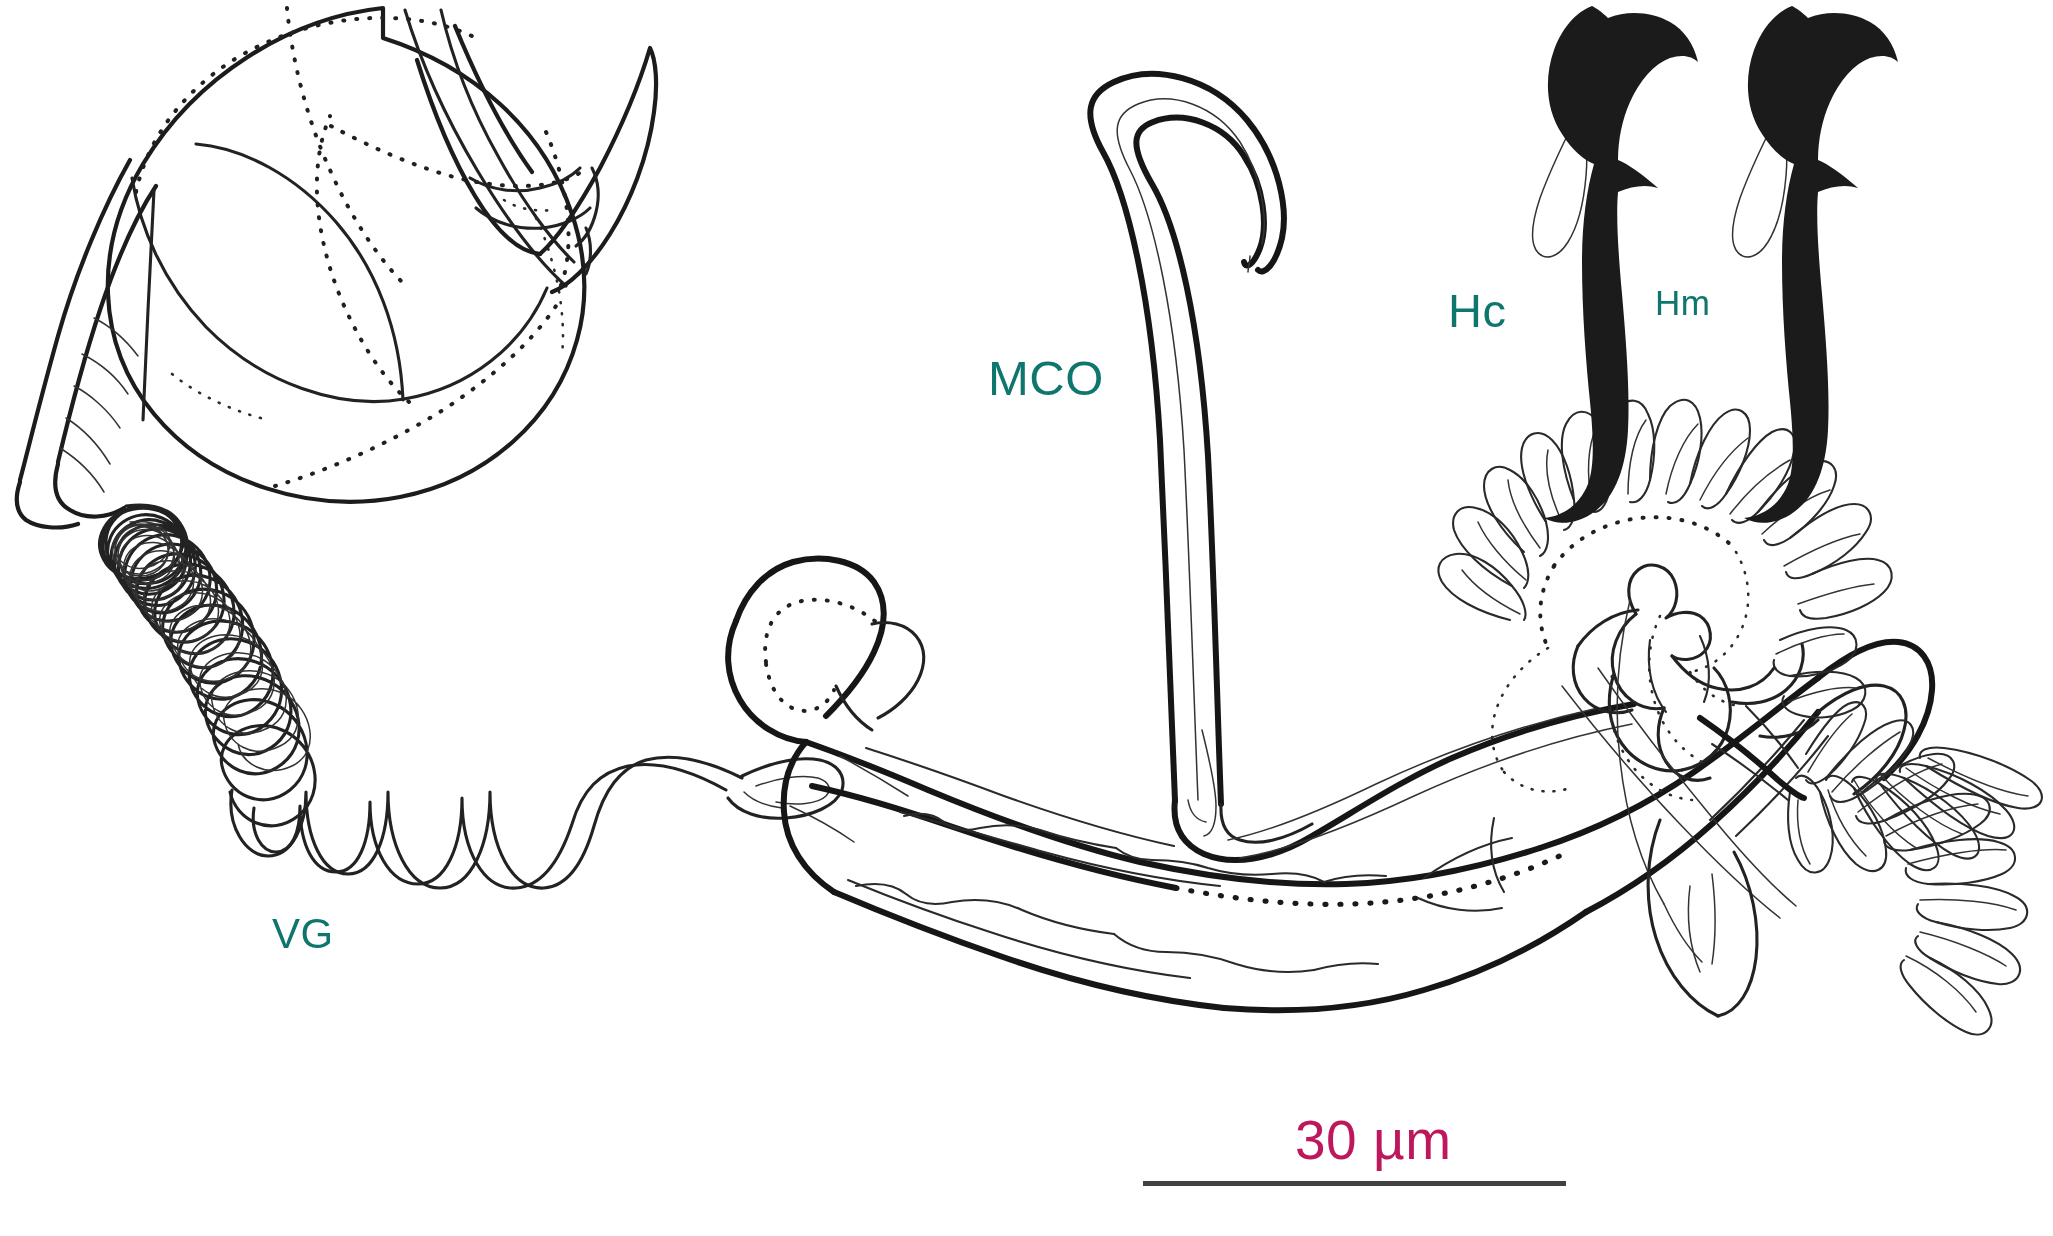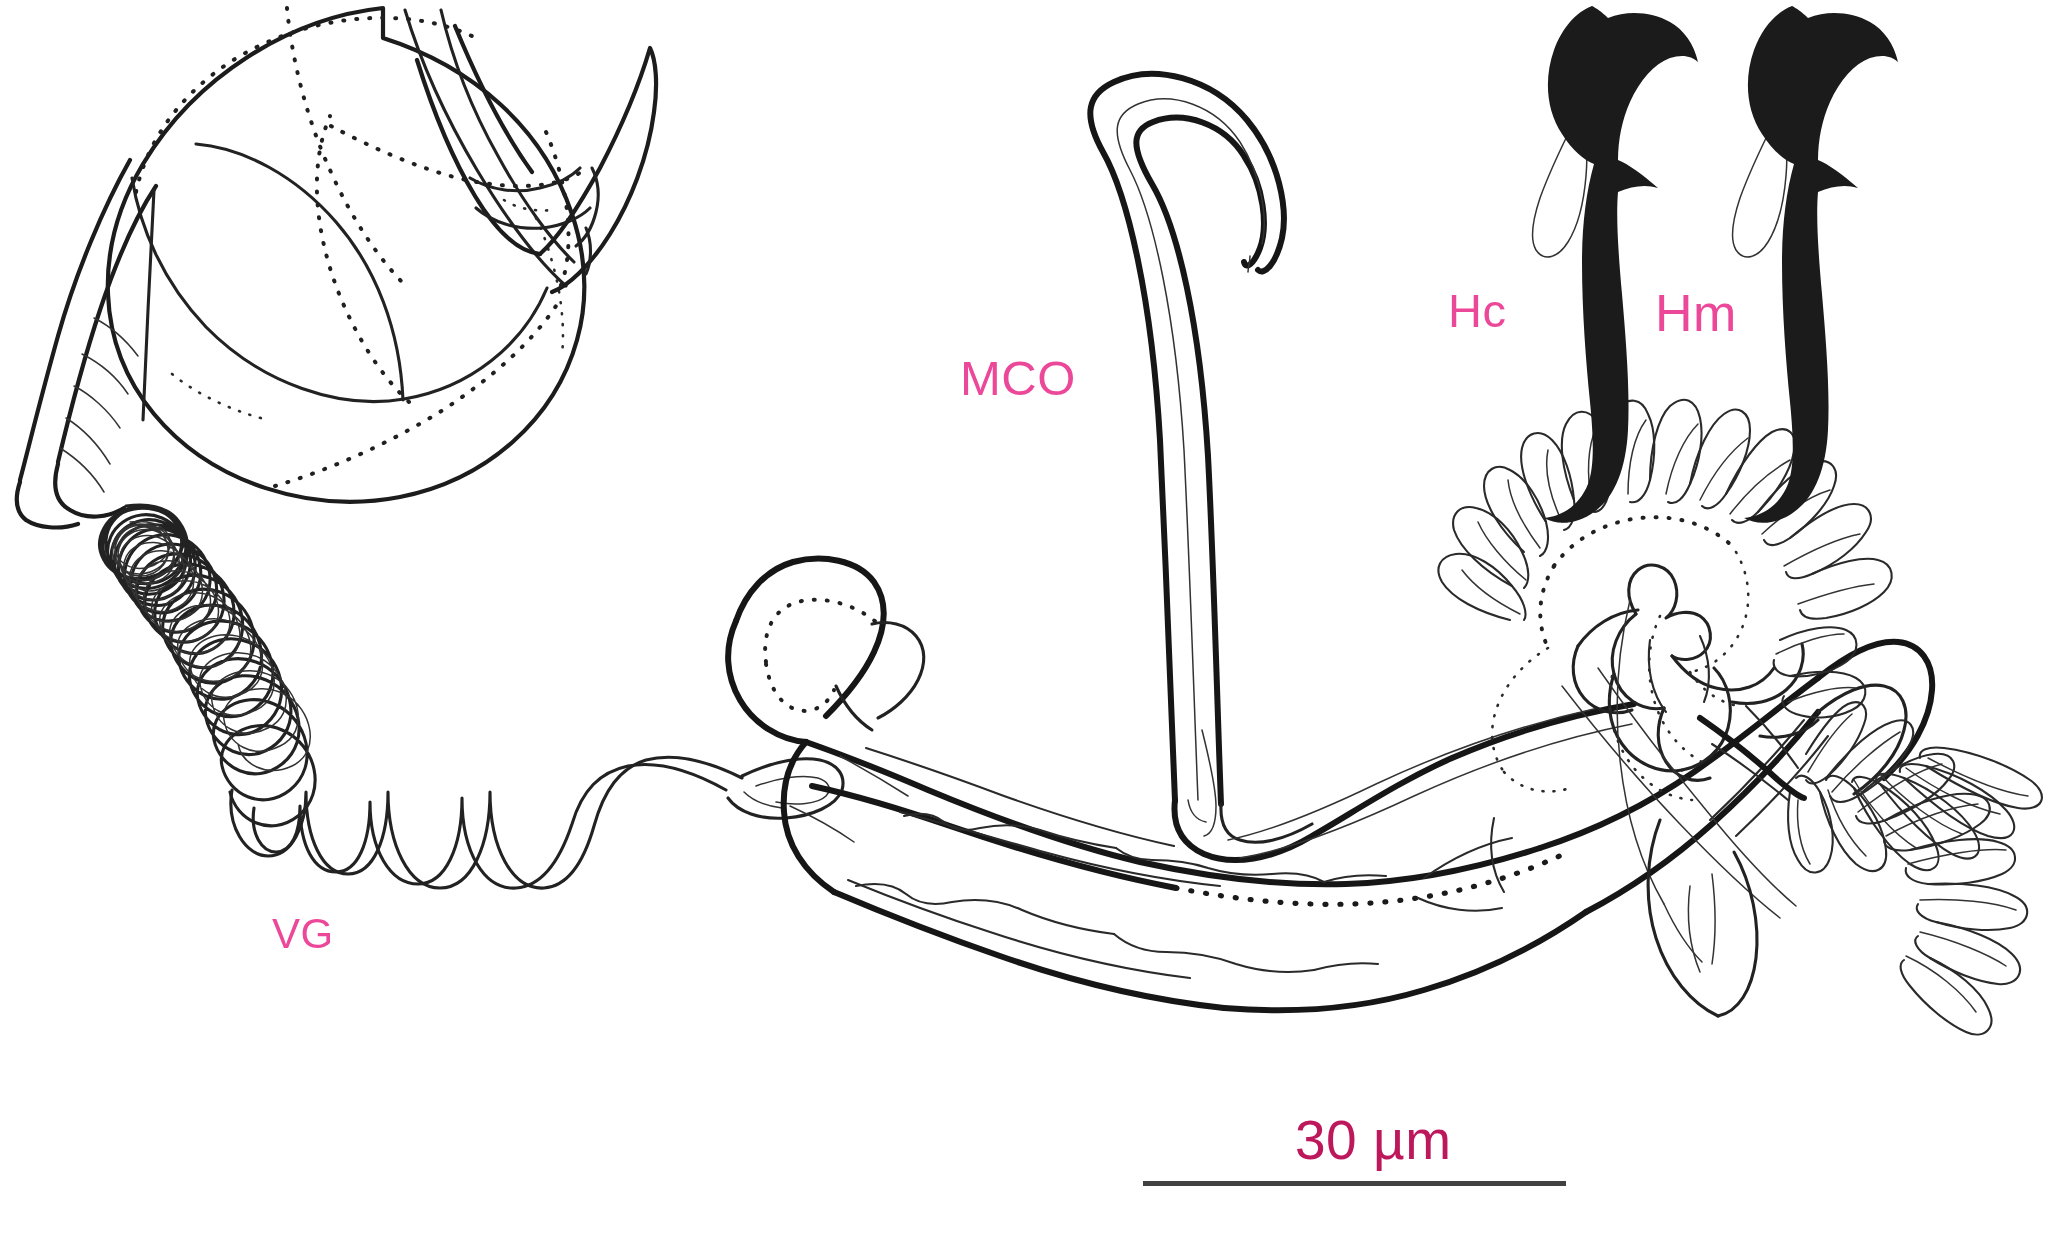--- a/index.html
+++ b/index.html
@@ -84,30 +84,30 @@
     stroke-linecap: round;
     stroke-linejoin: round;
     stroke-dasharray: 1 10;
   }
   .solid-black {
     fill: #1b1b1b;
     stroke: none;
   }
   .fig-label {
     position: absolute;
-    color: #ec4899;
+    color: #0f766e;
     font-family: "Liberation Sans", sans-serif;
     font-weight: 400;
     white-space: nowrap;
     letter-spacing: 0.5px;
   }
-  #label-mco { left: 960px;  top: 350px;  font-size: 49px; }
+  #label-mco { left: 988px;  top: 350px;  font-size: 49px; }
   #label-vg  { left: 272px;  top: 910px;  font-size: 42px; }
   #label-hc  { left: 1448px; top: 283px;  font-size: 47px; }
-  #label-hm  { left: 1655px; top: 283px;  font-size: 52px; }
+  #label-hm  { left: 1655px; top: 283px;  font-size: 35px; }
   #scalebar-text {
     left: 1295px;
     top: 1108px;
     font-size: 55px;
     color: #be185d;
   }
   #scalebar-line {
     position: absolute;
     left: 1143px;
     top: 1181px;

